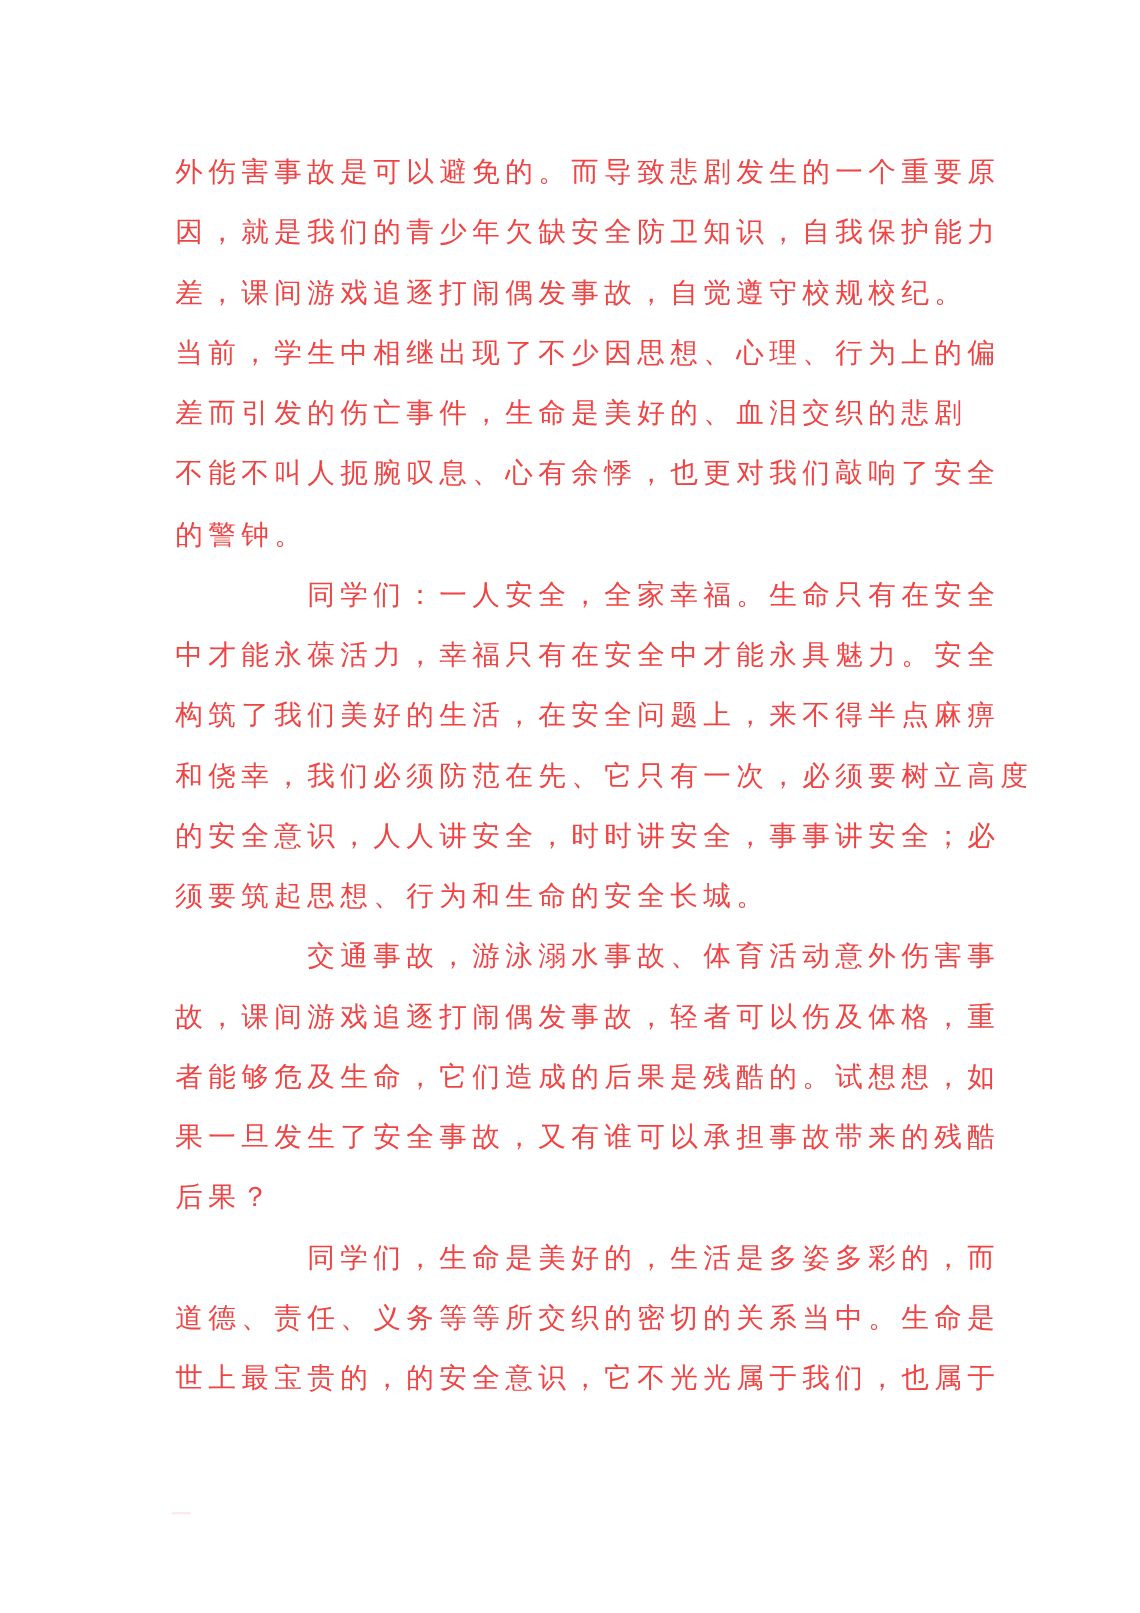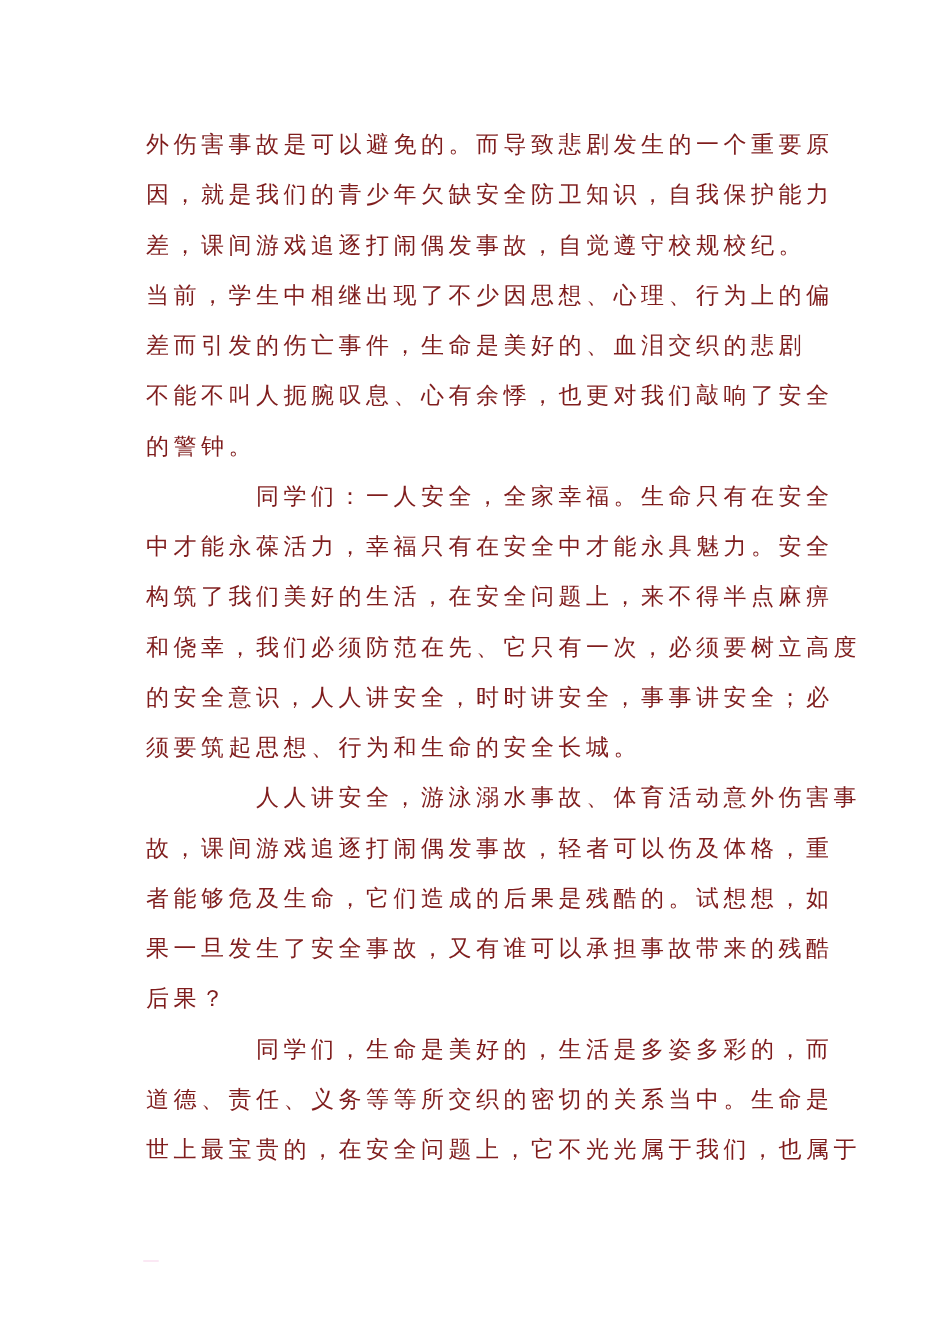--- a/index.html
+++ b/index.html
@@ -29,21 +29,21 @@
       top: 119px;
       width: 662px;
     }
     .line {
       display: block;
       height: 50.25px;
       line-height: 50.25px;
       font-size: 23px;
       letter-spacing: 4.5px;
       white-space: nowrap;
-      color: #7f1d1d;
+      color: #ef4444;
       font-weight: 300;
     }
     .line.indent {
       padding-left: 110px;
     }
     .artifact {
       position: absolute;
       left: 143px;
       top: 1260px;
       width: 16px;
@@ -71,29 +71,29 @@
     <div>
       <span class="line indent">同学们：一人安全，全家幸福。生命只有在安全</span>
       <span class="line">中才能永葆活力，幸福只有在安全中才能永具魅力。安全</span>
       <span class="line">构筑了我们美好的生活，在安全问题上，来不得半点麻痹</span>
       <span class="line">和侥幸，我们必须防范在先、它只有一次，必须要树立高度</span>
       <span class="line">的安全意识，人人讲安全，时时讲安全，事事讲安全；必</span>
       <span class="line">须要筑起思想、行为和生命的安全长城。</span>
     </div>
 
     <div>
-      <span class="line indent">人人讲安全，游泳溺水事故、体育活动意外伤害事</span>
+      <span class="line indent">交通事故，游泳溺水事故、体育活动意外伤害事</span>
       <span class="line">故，课间游戏追逐打闹偶发事故，轻者可以伤及体格，重</span>
       <span class="line">者能够危及生命，它们造成的后果是残酷的。试想想，如</span>
       <span class="line">果一旦发生了安全事故，又有谁可以承担事故带来的残酷</span>
       <span class="line">后果？</span>
     </div>
 
     <div>
       <span class="line indent">同学们，生命是美好的，生活是多姿多彩的，而</span>
       <span class="line">道德、责任、义务等等所交织的密切的关系当中。生命是</span>
-      <span class="line">世上最宝贵的，在安全问题上，它不光光属于我们，也属于</span>
+      <span class="line">世上最宝贵的，的安全意识，它不光光属于我们，也属于</span>
     </div>
 
   </div>
 
   <div class="artifact"></div>
 </div>
 
 </body></html>

